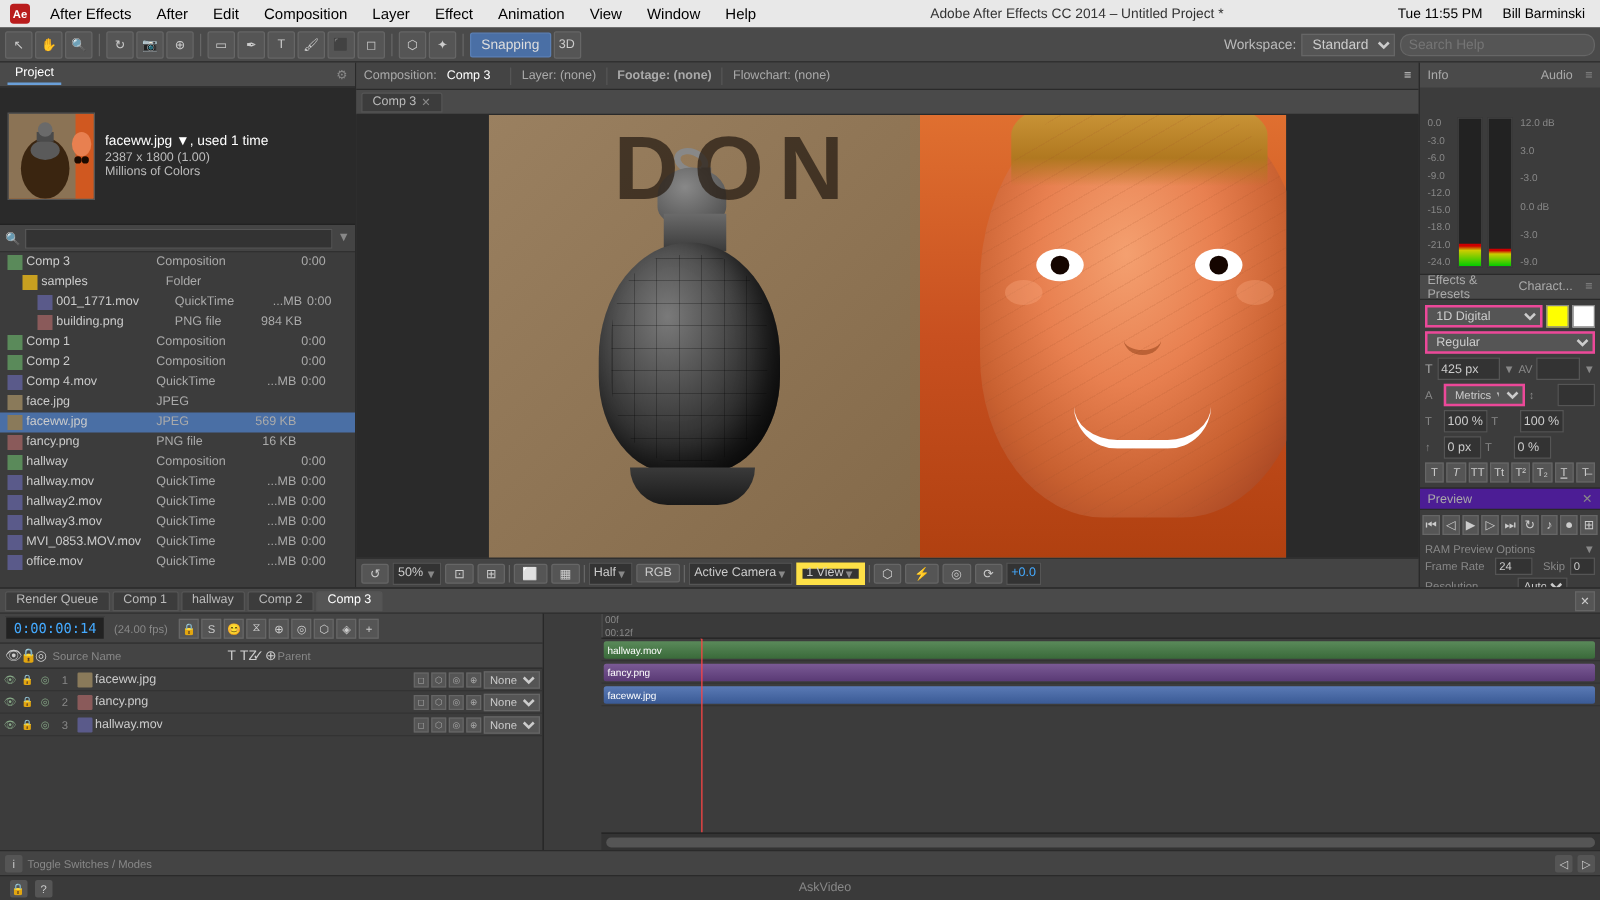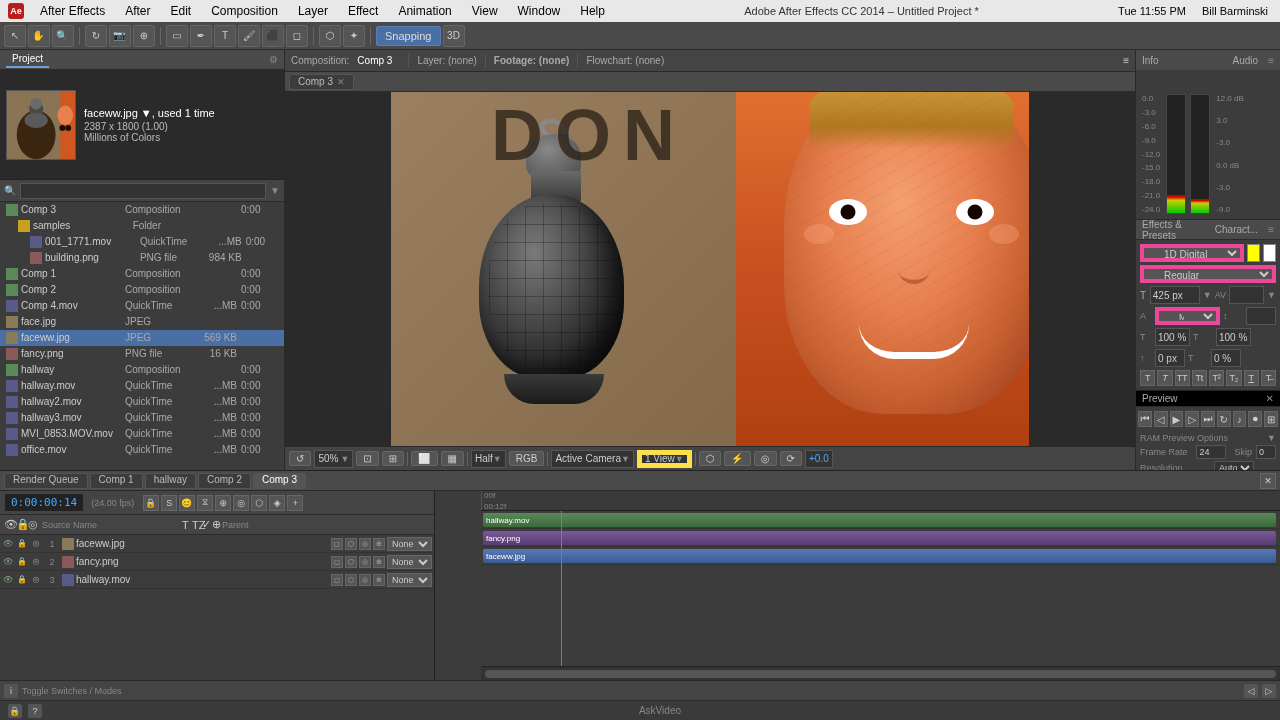--- a/index.html
+++ b/index.html
@@ -370,25 +370,25 @@
       gap: 3px;
     }
     .font-row {
       display: flex;
       align-items: center;
       gap: 3px;
     }
     .font-select {
       flex: 1;
       background: #555;
-      border: 4px solid #ec4899;
+      border: 2px solid #ec4899;
       color: #ccc;
       font-size: 10px;
       height: 18px;
-      padding: 0 16px;
+      padding: 0 3px;
     }
     .font-color-swatch {
       width: 18px; height: 18px;
       background: #ffff00;
       border: 1px solid #888;
       cursor: pointer;
     }
     .font-color-swatch2 {
       width: 18px; height: 18px;
       background: #ffffff;
@@ -670,21 +670,21 @@
       font-size: 9px; color: #ccc;
     }
     .bb-center { flex: 1; text-align: center; }
 
     
     .right-bottom {
       border-top: 1px solid #222;
     }
     .preview-panel-header {
       display: flex; align-items: center; gap: 4px;
-      background: #000000;
+      background: #4c1d95;
       padding: 2px 6px;
       font-size: 10px; color: #aaa;
       border-bottom: 1px solid #2a2a2a;
     }
     .preview-panel-controls {
       display: flex; align-items: center; gap: 2px;
       padding: 4px 2px;
     }
     .pp-btn {
       width: 16px; height: 16px;
@@ -759,20 +759,27 @@
   <div class="toolbar-btn">T</div>
   <div class="toolbar-btn">🖌</div>
   <div class="toolbar-btn">⬛</div>
   <div class="toolbar-btn">◻</div>
   <div class="toolbar-divider"></div>
   <div class="toolbar-btn">⬡</div>
   <div class="toolbar-btn">✦</div>
   <div class="toolbar-divider"></div>
   <div class="snapping-btn">Snapping</div>
   <div class="toolbar-btn">3D</div>
+  <div class="workspace-area">
+    <span class="workspace-label">Workspace:</span>
+    <select class="workspace-select">
+      <option>Standard</option>
+    </select>
+    <input class="search-help" placeholder="Search Help" style="">
+  </div>
 </div>
 
 <div class="main-area">
 
   <div class="left-panel">
     <div class="panel-header">
       <span class="panel-tab active">Project</span>
       <span style="margin-left:auto; color:#888; font-size:10px;">⚙</span>
     </div>
 

